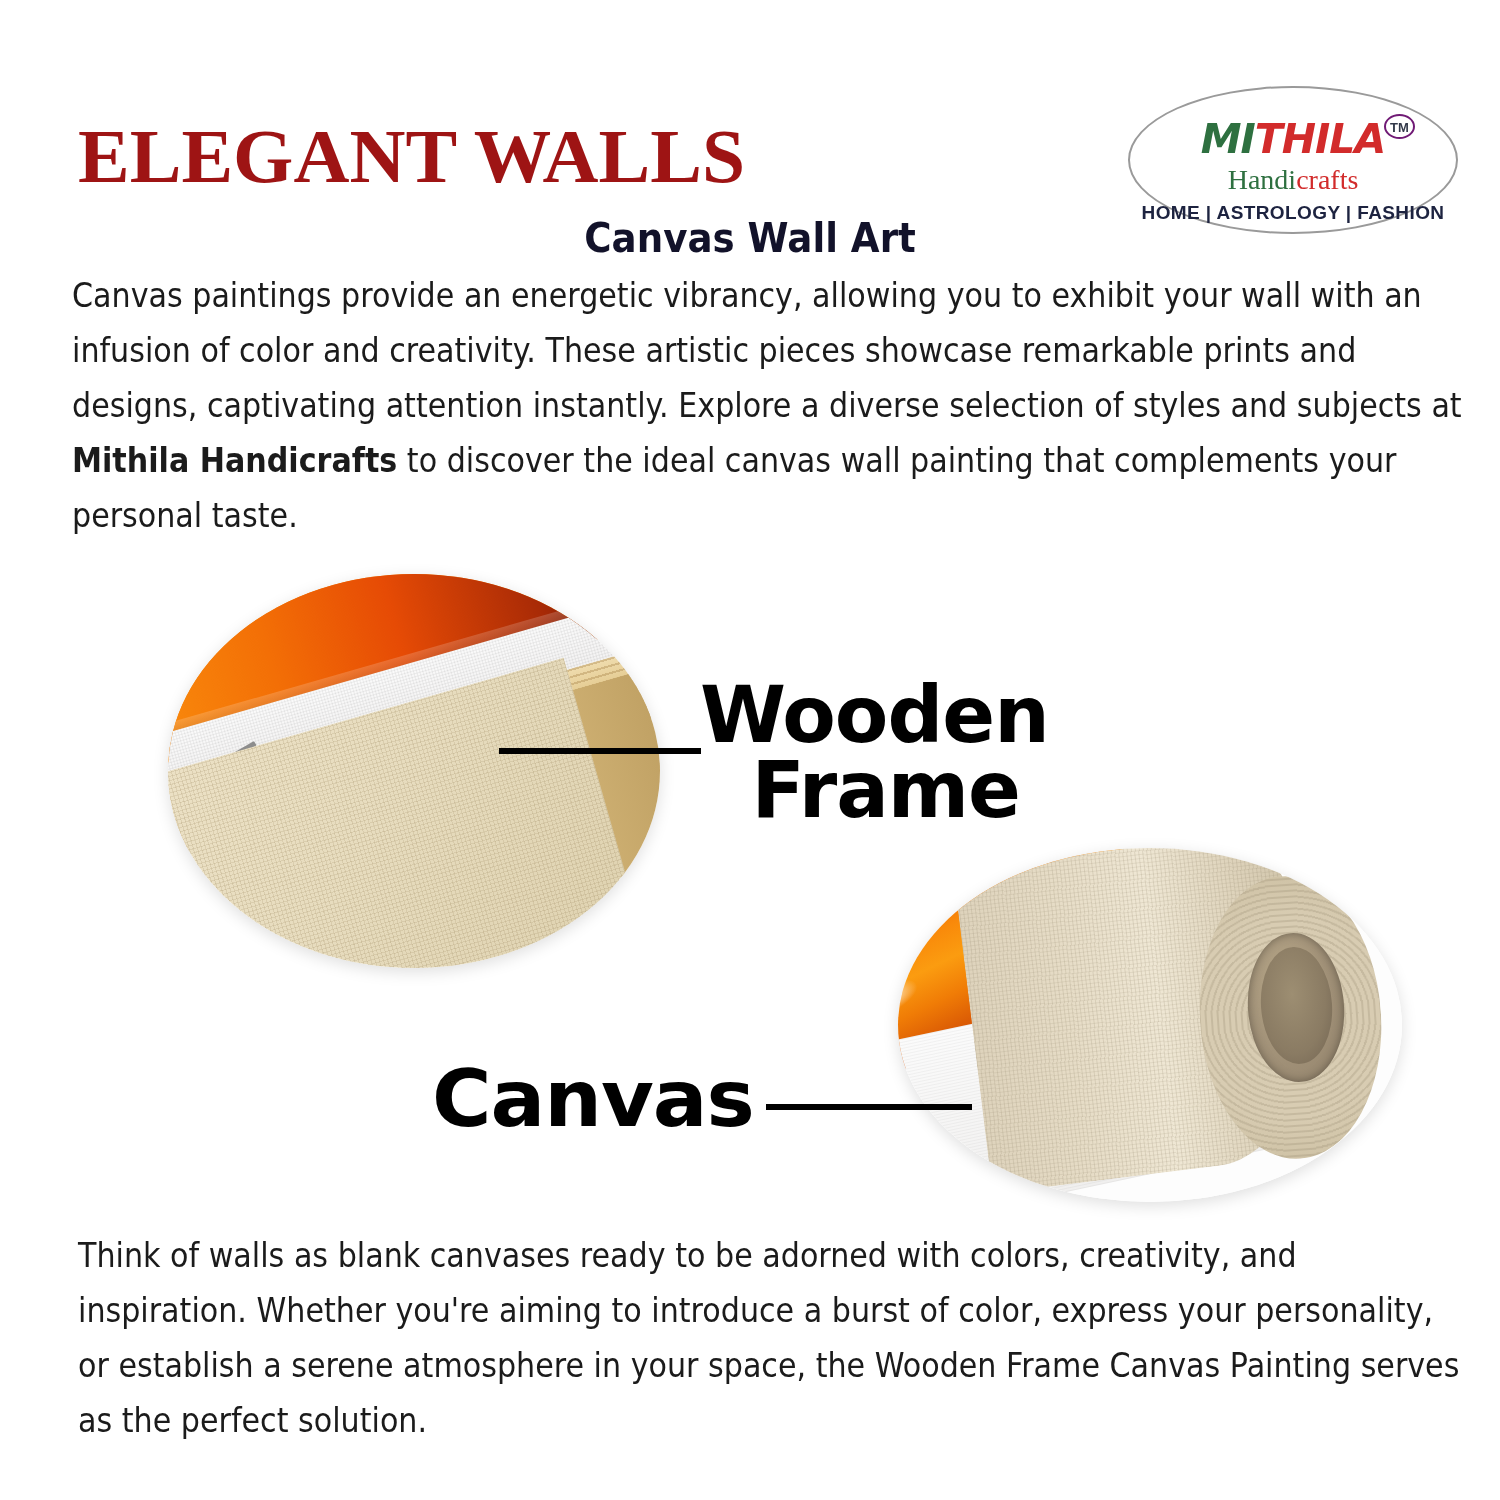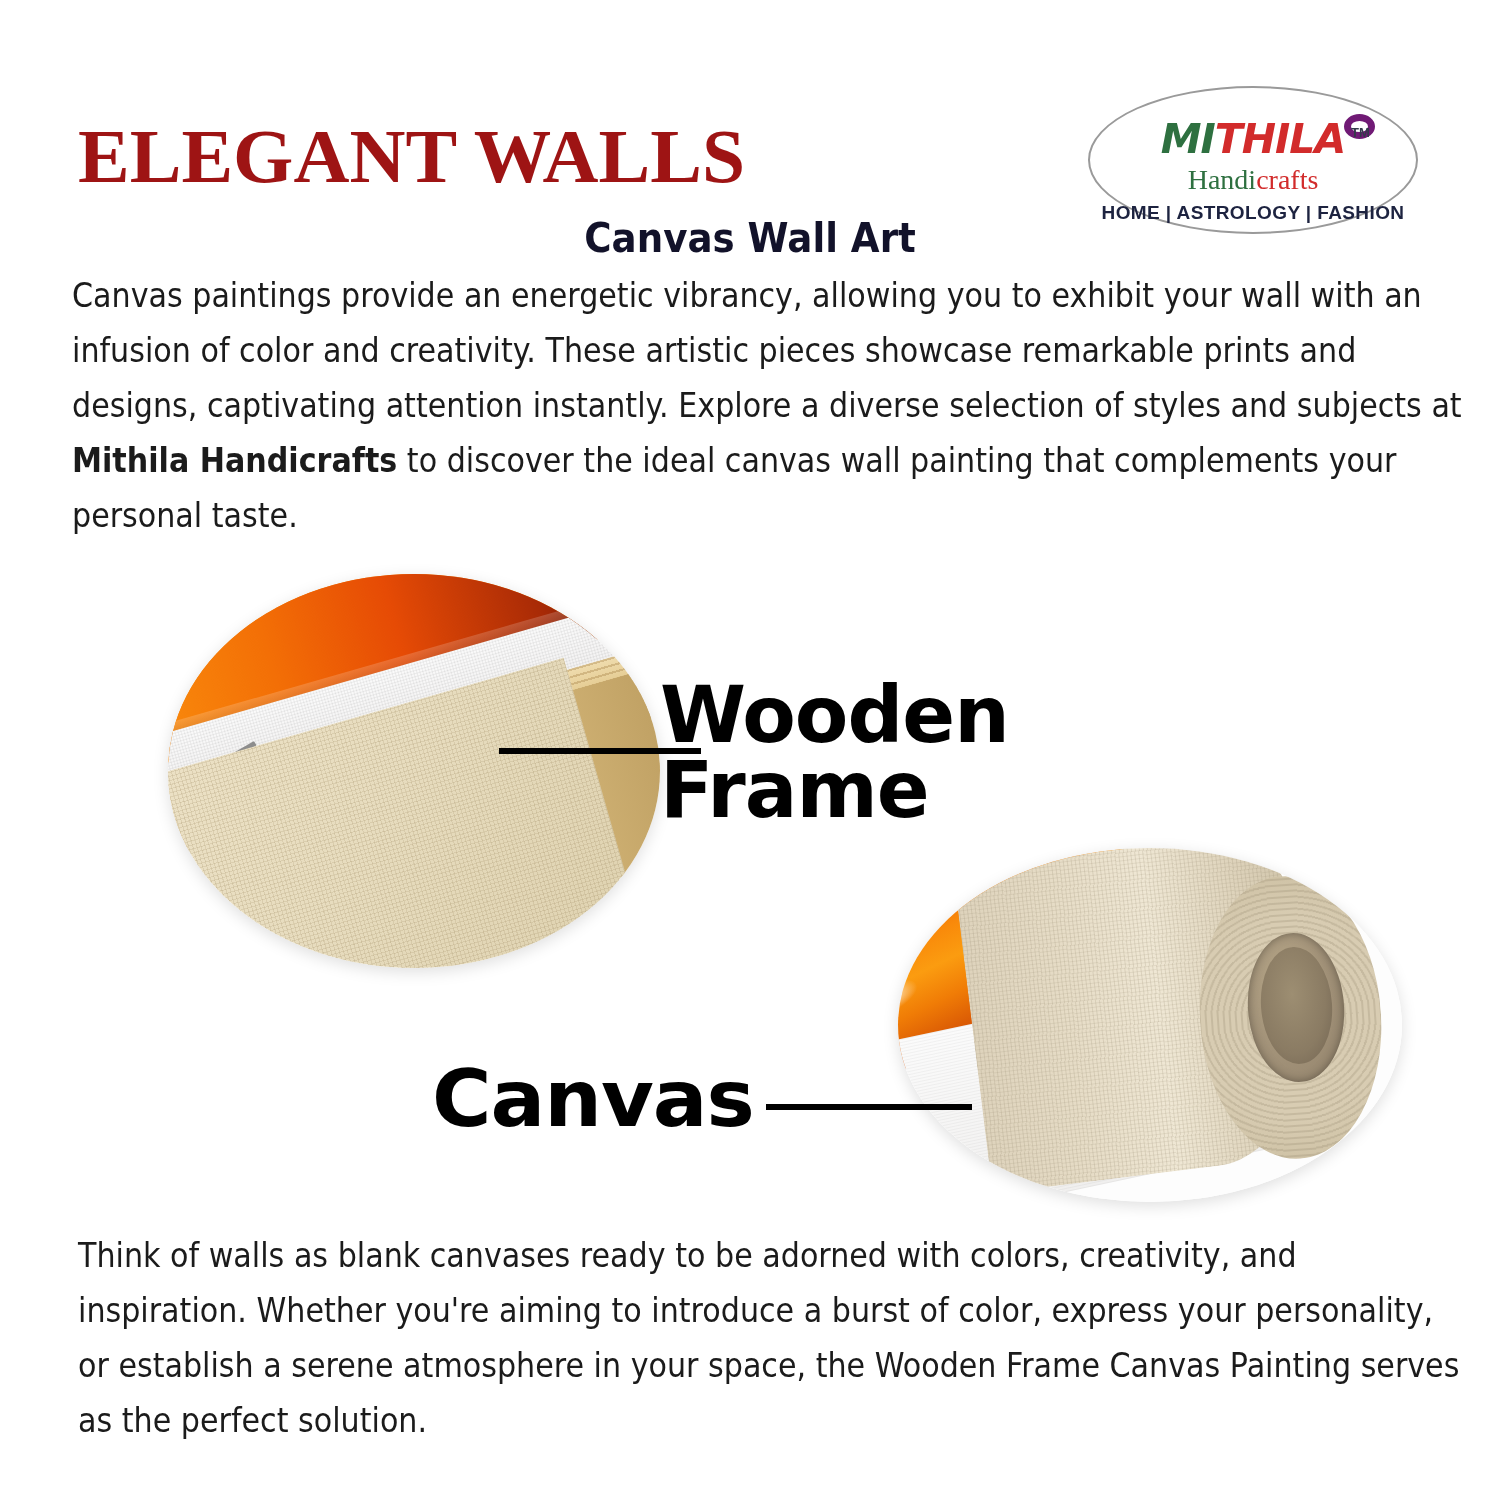--- a/index.html
+++ b/index.html
@@ -31,21 +31,21 @@
     line-height: 1;
     letter-spacing: 0px;
     color: #9E1414;
     transform: scaleX(1.02);
     transform-origin: left center;
     white-space: nowrap;
   }
 
   .logo-wrap {
     position: absolute;
-    left: 1088px;
+    left: 1128px;
     top: 86px;
     width: 330px;
     height: 148px;
   }
   .logo-oval {
     position: absolute;
     inset: 0;
     border: 2px solid #9a9a9a;
     border-radius: 50%;
     background: #ffffff;
@@ -64,21 +64,21 @@
     white-space: nowrap;
   }
   .logo-main .g { color: #2E7040; }
   .logo-main .r { color: #D22B2B; }
   .logo-tm {
     position: absolute;
     left: 256px;
     top: 28px;
     width: 31px;
     height: 25px;
-    border: 7px solid #701a75;
+    border: 2px solid #701a75;
     border-radius: 50%;
     font-size: 13px;
     font-weight: bold;
     color: #333a4a;
     text-align: center;
     line-height: 24px;
     font-family: "Liberation Sans", sans-serif;
     background: #fff;
   }
   .logo-sub {
@@ -365,24 +365,24 @@
   
   .callout-label {
     position: absolute;
     font-family: "DejaVu Sans", sans-serif;
     font-weight: bold;
     color: #000000;
     line-height: 0.96;
     white-space: pre-line;
   }
   #label-wooden-frame {
-    left: 660px;
+    left: 700px;
     top: 678px;
     font-size: 78px;
-    text-align: left;
+    text-align: right;
     width: 320px;
     letter-spacing: -1px;
   }
   #label-canvas {
     left: 432px;
     top: 1062px;
     font-size: 78px;
     letter-spacing: -1px;
     transform: scaleX(1.04);
     transform-origin: left top;

